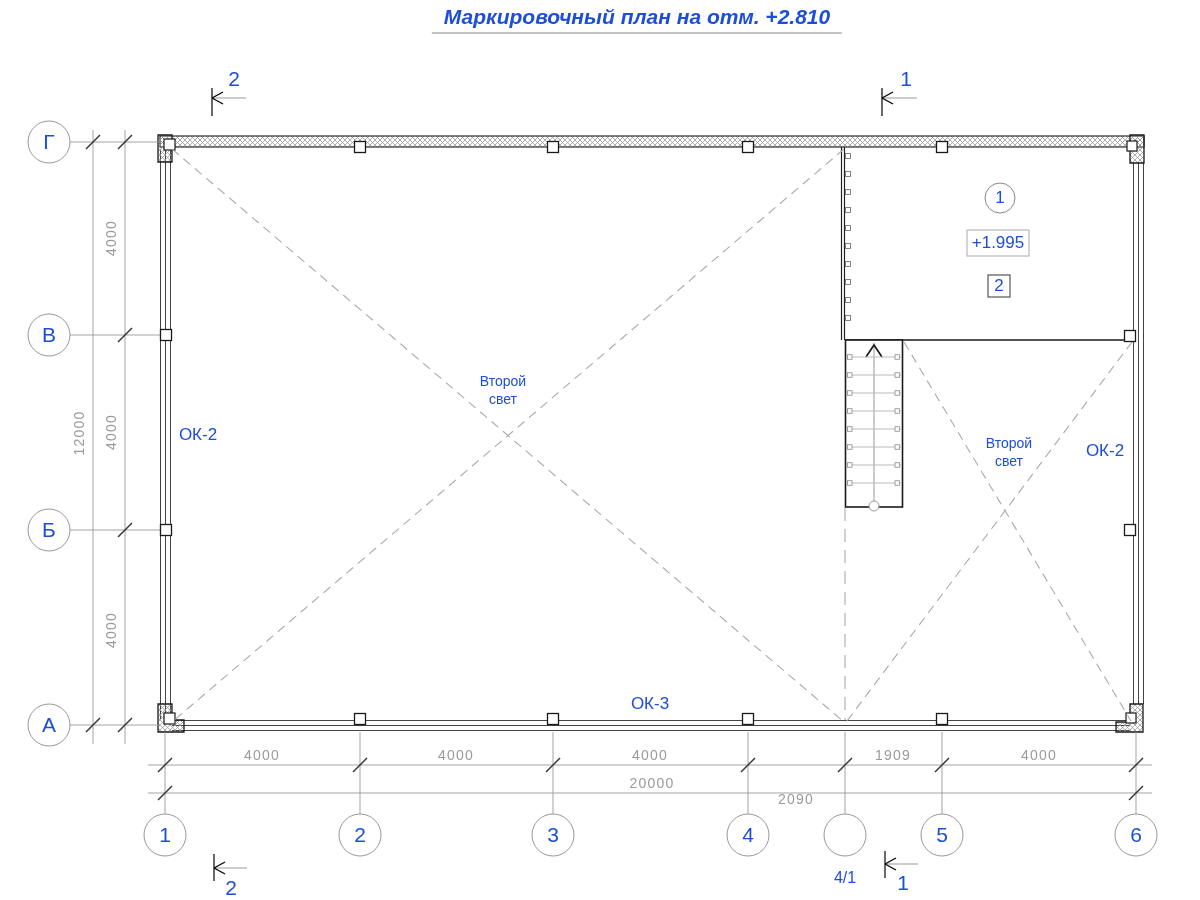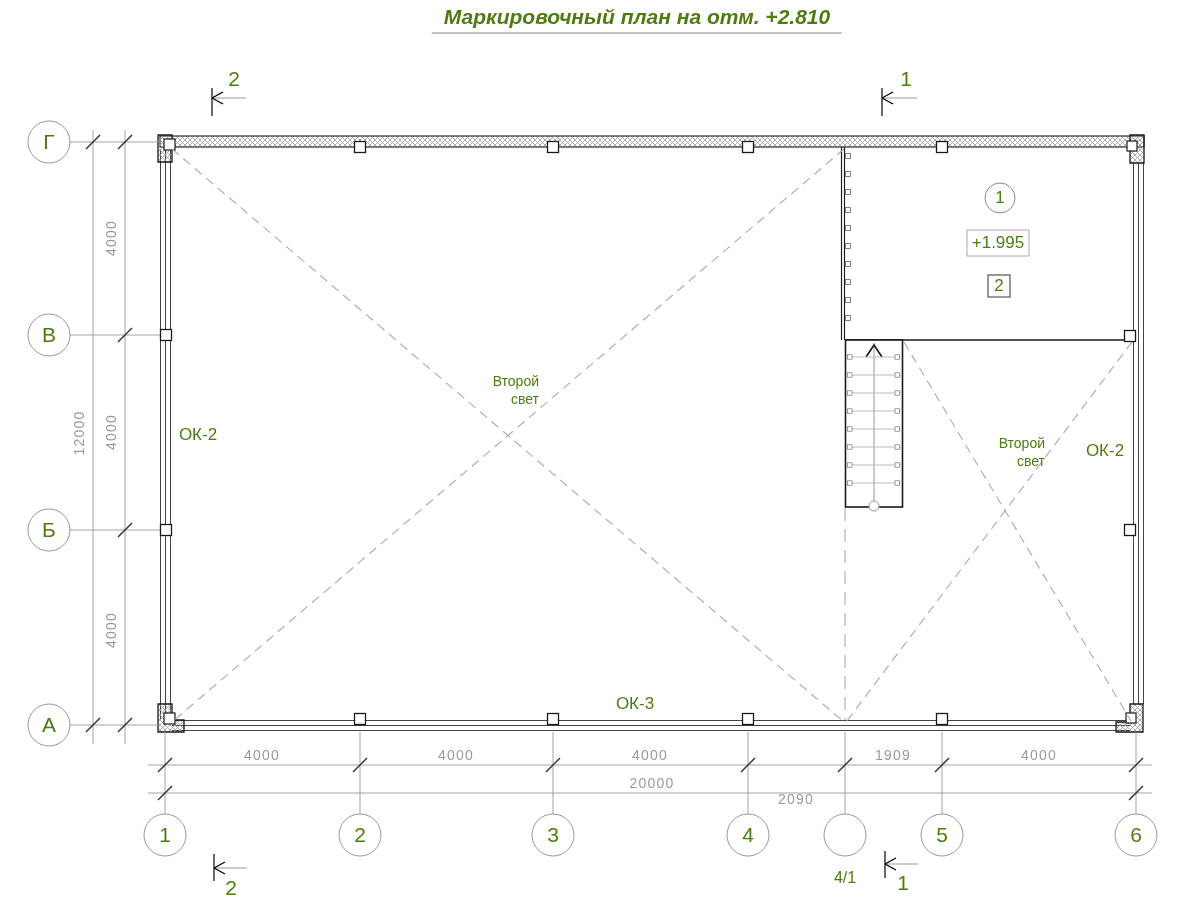--- a/index.html
+++ b/index.html
@@ -1,29 +1,29 @@
 <!DOCTYPE html>
 <html><head>
 <meta charset="utf-8">
 <style>
   html,body{margin:0;padding:0;background:#fff;}
   .plan{position:relative;width:1200px;height:900px;background:#fff;overflow:hidden;
         font-family:"Liberation Sans",sans-serif;}
   svg.geo{position:absolute;left:0;top:0;}
-  .txt{position:absolute;transform:translate(-50%,-50%);color:#4d7c0f;white-space:nowrap;
+  .txt{position:absolute;transform:translate(-50%,-50%);color:#1d4ed8;white-space:nowrap;
        font-family:"Liberation Sans",sans-serif;}
   .title{font-size:21px;font-style:italic;font-weight:bold;
          border-bottom:1.5px solid #888;padding:0 12px 4px 12px;}
   .axis{font-size:21px;}
   .axis-sm{font-size:16px;margin-top:43px;}
   .secnum{font-size:21px;}
   .dim{font-size:14px;color:#9a9a9a;letter-spacing:1.2px;}
   .dimv{transform:translate(-50%,-50%) rotate(-90deg);}
   .mark{font-size:17px;}
-  .wrap{white-space:normal;width:72px;text-align:right;font-size:14px;line-height:1.25;}
+  .wrap{white-space:normal;width:72px;text-align:center;font-size:14px;line-height:1.25;}
   .oklab{font-size:17px;}
 </style>
 </head>
 <body>
 
 <div class="plan">
 
   <svg class="geo" width="1200" height="900" viewBox="0 0 1200 900">
     <defs>
       <pattern id="hatch" width="5" height="5" patternUnits="userSpaceOnUse">
@@ -242,21 +242,21 @@
   <div class="txt dim" style="left:1039px;top:755px;">4000</div>
   <div class="txt dim" style="left:652px;top:783px;">20000</div>
 
   <div class="txt dim dimv" style="left:111px;top:238px;">4000</div>
   <div class="txt dim dimv" style="left:111px;top:432px;">4000</div>
   <div class="txt dim dimv" style="left:111px;top:630px;">4000</div>
   <div class="txt dim dimv" style="left:79px;top:433px;">12000</div>
 
   <div class="txt oklab" style="left:198px;top:435px;">ОК-2</div>
   <div class="txt oklab" style="left:1105px;top:451px;">ОК-2</div>
-  <div class="txt oklab" style="left:635px;top:704px;">ОК-3</div>
+  <div class="txt oklab" style="left:650px;top:704px;">ОК-3</div>
 
   <div class="txt wrap" style="left:503px;top:390px;">Второй свет</div>
   <div class="txt wrap" style="left:1009px;top:452px;">Второй свет</div>
 
   <div class="txt mark" style="left:1000px;top:198px;">1</div>
   <div class="txt mark" style="left:998px;top:243px;">+1.995</div>
   <div class="txt mark" style="left:999px;top:286px;">2</div>
 </div>
 
 </body></html>

